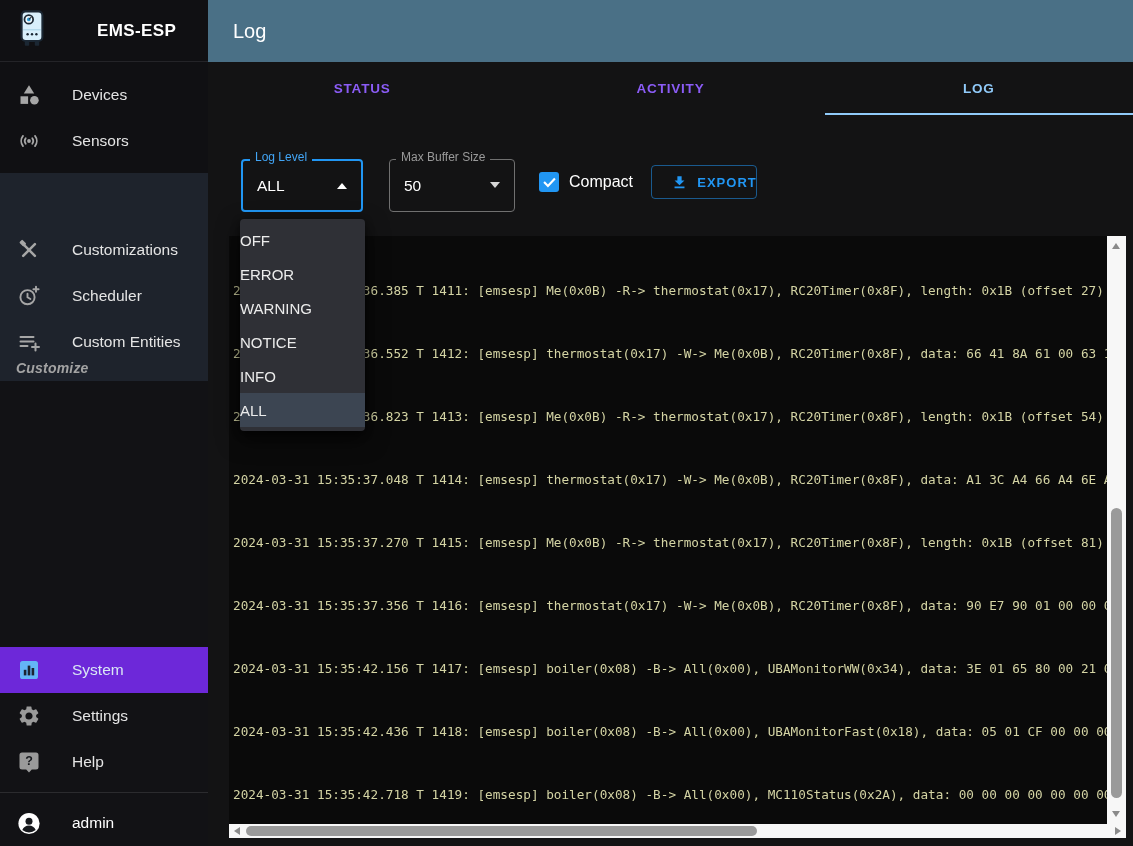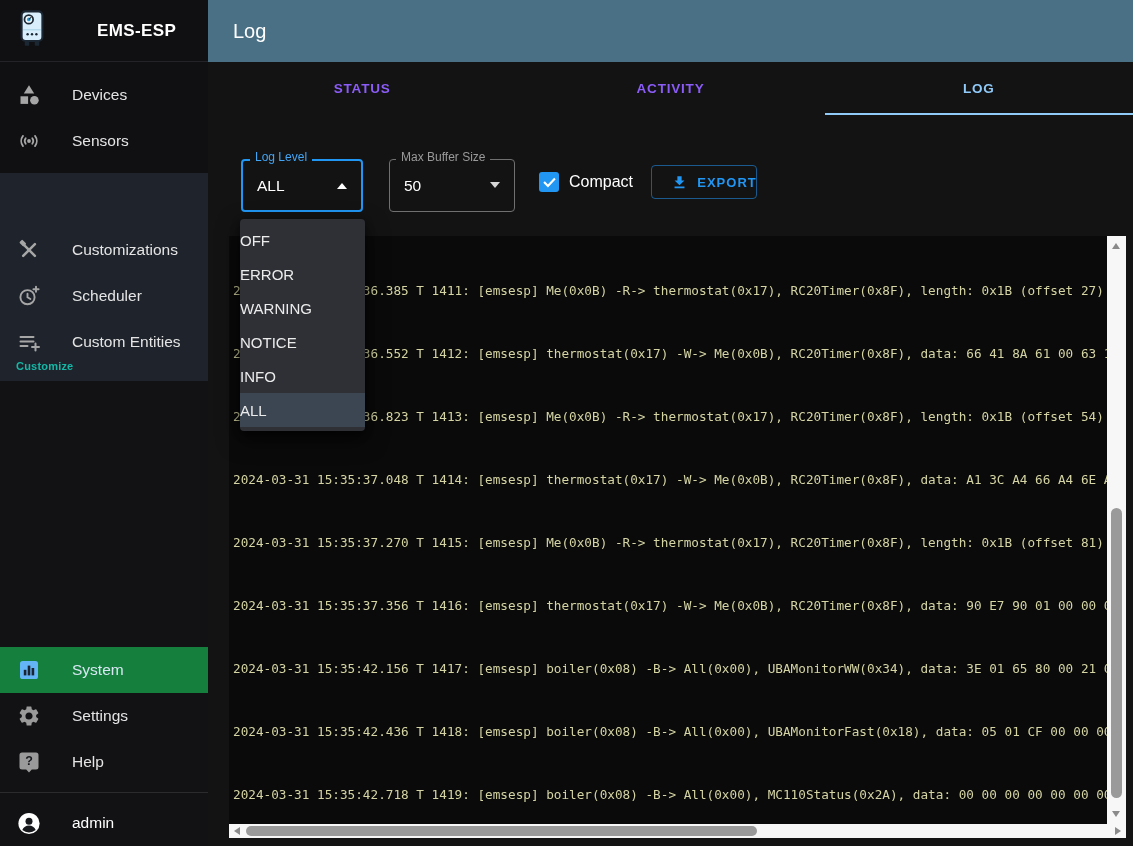--- a/index.html
+++ b/index.html
@@ -13,22 +13,22 @@
 
   
   .sidebar { position:absolute; left:0; top:0; width:208px; height:846px; background:#121215; z-index:5; }
   .top-block { position:absolute; left:0; top:0; width:208px; height:173px; background:#101013; }
   .logo-row { position:absolute; left:0; top:0; width:208px; height:62px; display:flex; align-items:center; padding-left:16px; border-bottom:1px solid #242428;gap:33px; }
   .logo-title { color:#ffffff; font-size:17px; font-weight:600; letter-spacing:.4px; margin-left:16px; }
   .nav-item { position:absolute; left:0; width:208px; height:46px; display:flex; align-items:center; cursor:pointer; }
   .nav-icon { width:24px; height:24px; margin-left:17px; flex:0 0 24px; display:flex; align-items:center; justify-content:center; }
   .nav-label { margin-left:31px; font-size:15.5px; color:#e4e4e4; }
   .customize-panel { position:absolute; left:0; top:173px; width:208px; height:208px; background:#1e232c; }
-  .section-label { position:absolute; left:16px; top:187px; font-size:11px; font-weight:700; color:#14b8a6; letter-spacing:.2px; }
-  .row-system { background:#15803d; }
+  .section-label { position:absolute; left:16px; top:187px; font-size:14px; font-weight:700; color:#a3a3a3; letter-spacing:.2px;font-style:italic; }
+  .row-system { background:#6d28d9; }
   .row-system .nav-label { color:#d9e7f4; }
   .sidebar-divider { position:absolute; left:0; top:792px; width:208px; height:1px; background:#2b2b2e; }
 
   
   .appbar { position:absolute; left:208px; top:0; width:925px; height:62px; background:#4a7086; display:flex; align-items:center; padding-left:25px; }
   .appbar-title { color:#ffffff; font-size:20px; font-weight:500; }
   .tabbar { position:absolute; left:208px; top:62px; width:925px; height:53px; display:flex; }
   .tab { flex:1; display:flex; align-items:center; justify-content:center; font-size:13.5px; font-weight:600; letter-spacing:.8px; color:#8b5cf6; cursor:pointer; }
   .tab.active { color:#90caf9; }
   .tab-indicator { position:absolute; left:66.666%; bottom:0; width:33.334%; height:2px; background:#90caf9; }

